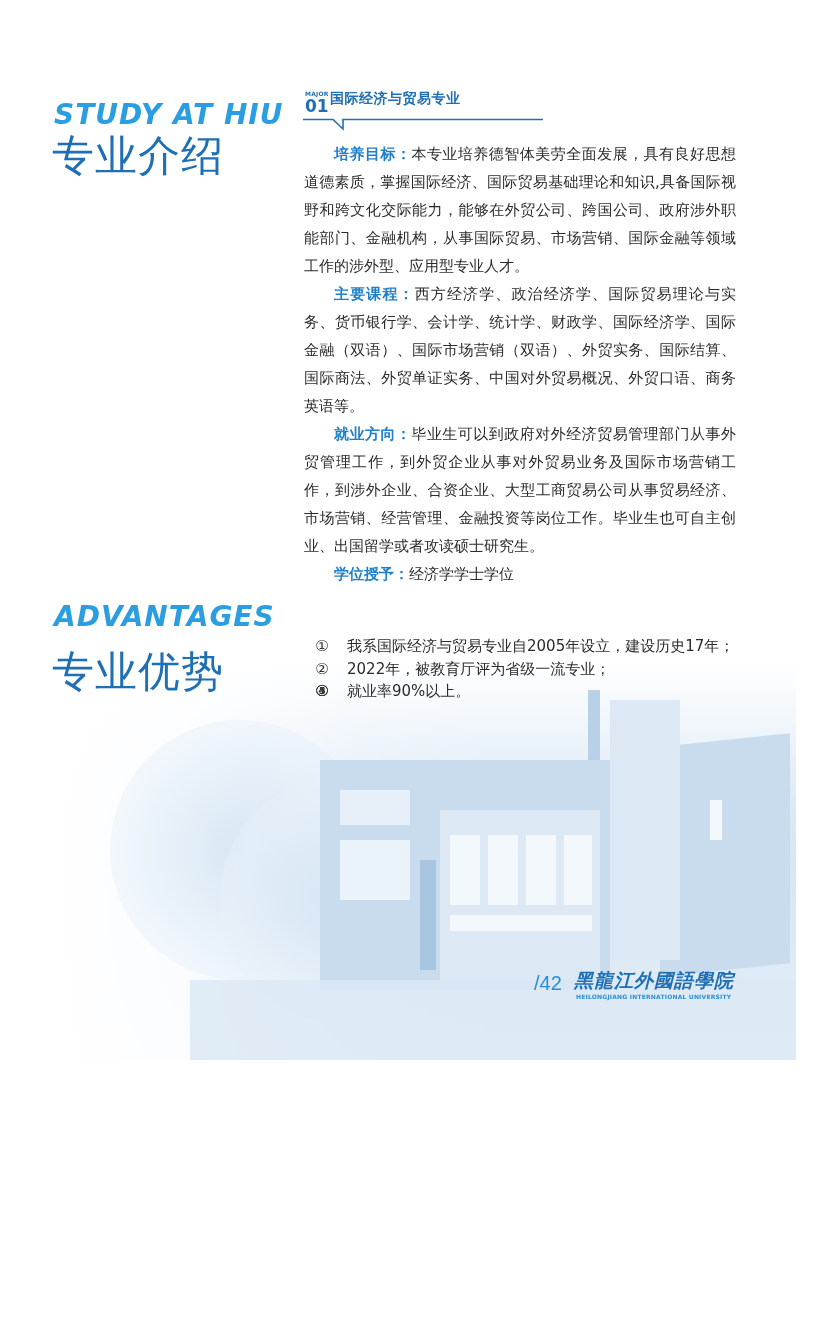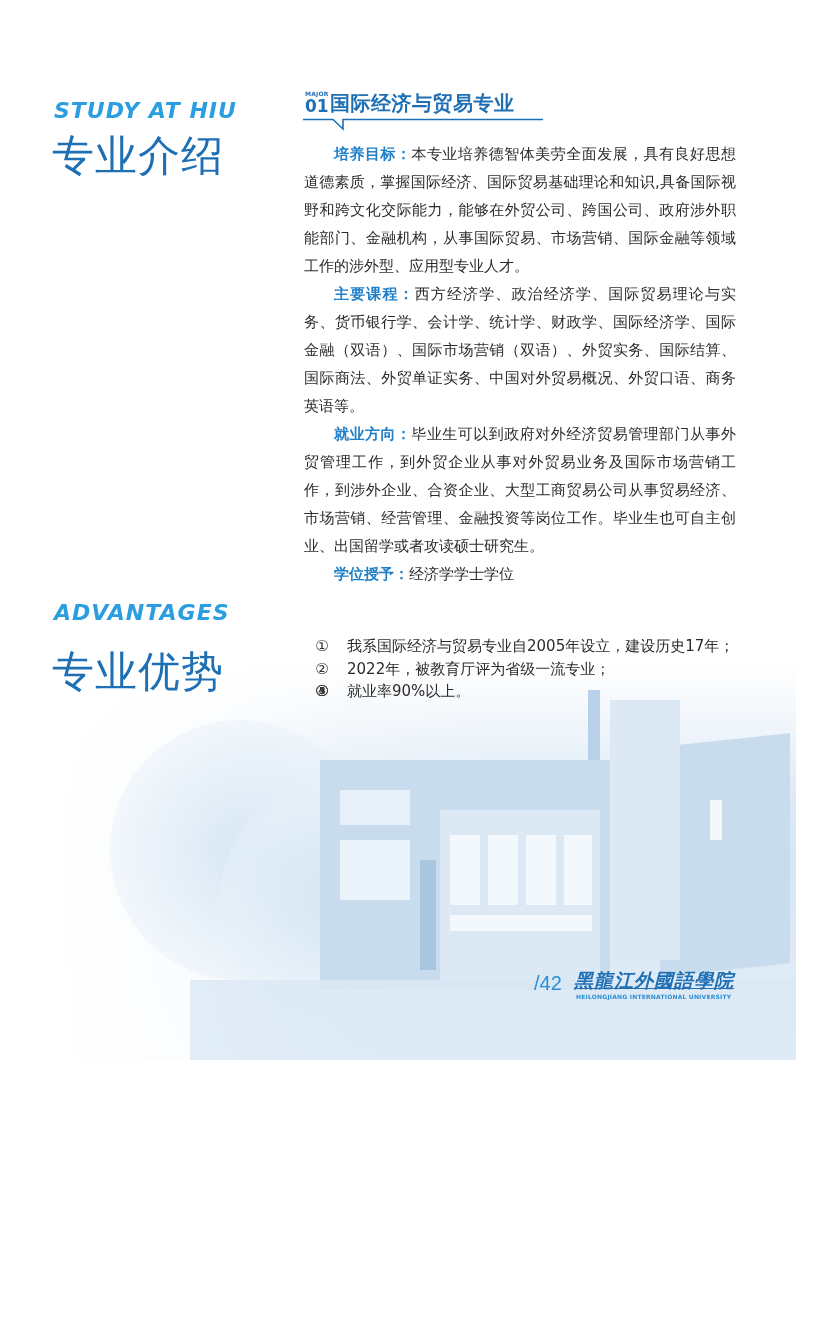--- a/index.html
+++ b/index.html
@@ -15,47 +15,47 @@
         linear-gradient(180deg, #eaf2fa 0%, #d6e6f4 50%, #dfebf6 80%, #e9f1f9 100%); }
     .bld { position: absolute; background: #c9dced; }
     .bld.light { background: #dce9f5; }
     .bld.mid { background: #b8d1e8; }
     .bld.win { background: #f3f8fc; }
     .bld.dark { background: #a9c6e1; }
     .tree { position: absolute; border-radius: 50%; background: radial-gradient(circle, rgba(214,230,244,0.9) 0%, rgba(230,240,249,0.6) 60%, rgba(255,255,255,0) 100%); }
 
     
     .side-title-en { position: absolute; left: 54px; font-family: "DejaVu Sans", sans-serif; font-weight: bold;
-      font-style: italic; font-size: 22px; letter-spacing: 1px; color: #2a9ee0; }
+      font-style: italic; font-size: 28px; letter-spacing: 1px; color: #2a9ee0; }
     .side-title-cn { position: absolute; left: 52px; font-family: "DejaVu Sans", sans-serif; font-size: 42px;
       color: #1f6fb5; letter-spacing: 1px; }
 
     
     .major-head { position: absolute; left: 303px; top: 88px; width: 240px; height: 44px; }
     .major-label { position: absolute; left: 2px; top: 2px; font-size: 6px; font-weight: bold; color: #1f6fb5; letter-spacing: 0.2px; }
     .major-num { position: absolute; left: 2px; top: 8px; font-size: 17px; font-weight: bold; color: #1f6fb5; }
-    .major-title { position: absolute; left: 27px; top: 2px; font-size: 20px; font-weight: bold; color: #1f6fb5; letter-spacing: 0.5px; white-space: nowrap; }
+    .major-title { position: absolute; left: 27px; top: 2px; font-size: 14px; font-weight: bold; color: #1f6fb5; letter-spacing: 0.5px; white-space: nowrap; }
     .major-rule { position: absolute; left: 0; top: 30px; }
 
     
     .body-block { position: absolute; left: 304px; top: 140px; width: 432px; font-size: 15px; line-height: 28px; color: #2b2b2b; }
     .body-block p { margin: 0; text-indent: 2em; text-align: justify; }
     .lbl { color: #1f7fc8; font-weight: bold; }
 
     
     .adv-list { position: absolute; left: 312px; top: 635px; width: 428px; margin: 0; padding: 0; list-style: none;
       font-size: 15px; line-height: 22.6px; color: #2b2b2b; }
     .adv-list li { position: relative; padding-left: 35px; text-align: justify; }
     .adv-list .num { position: absolute; left: 0; top: 0; width: 20px; text-align: center; color: #333; }
 
     
     .footer { position: absolute; left: 534px; top: 968px; width: 200px; height: 40px; }
     .page-no { position: absolute; left: 0; top: 4px; font-size: 20px; color: #2a8fd6; font-family: "Liberation Sans", sans-serif; }
     .logo-cn { position: absolute; left: 40px; top: 0; font-family: "DejaVu Serif", serif; font-size: 19px; font-weight: bold;
-      font-style: italic; color: #1f6fb5; letter-spacing: 1px; white-space: nowrap; text-decoration: underline; }
+      font-style: italic; color: #1f6fb5; letter-spacing: 1px; white-space: nowrap; }
     .logo-en { position: absolute; left: 42px; top: 25px; font-size: 6px; font-weight: bold; color: #2a8fd6; letter-spacing: 0.2px; white-space: nowrap; }
   </style>
 </head>
 <body>
 
 <div class="bg-photo">
   <div class="wash"></div>
 
   <div class="tree" style="left:60px; top:60px; width:260px; height:260px;"></div>
   <div class="tree" style="left:170px; top:120px; width:220px; height:240px;"></div>

